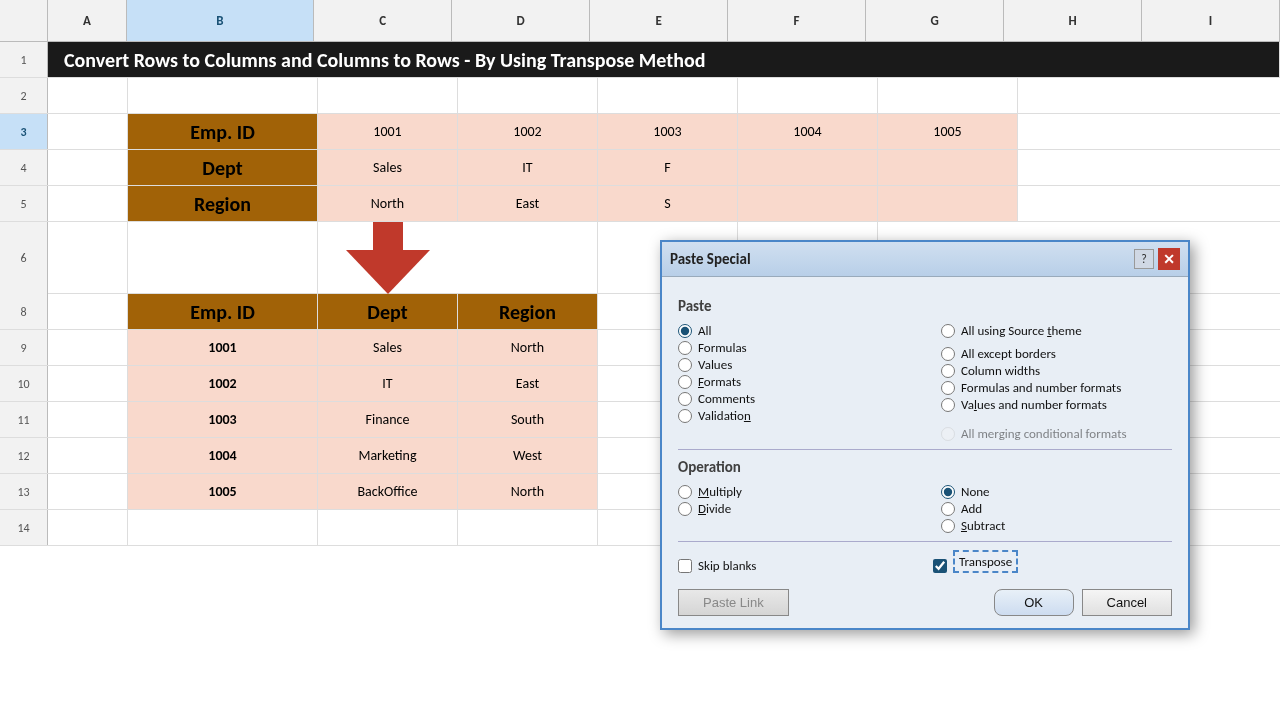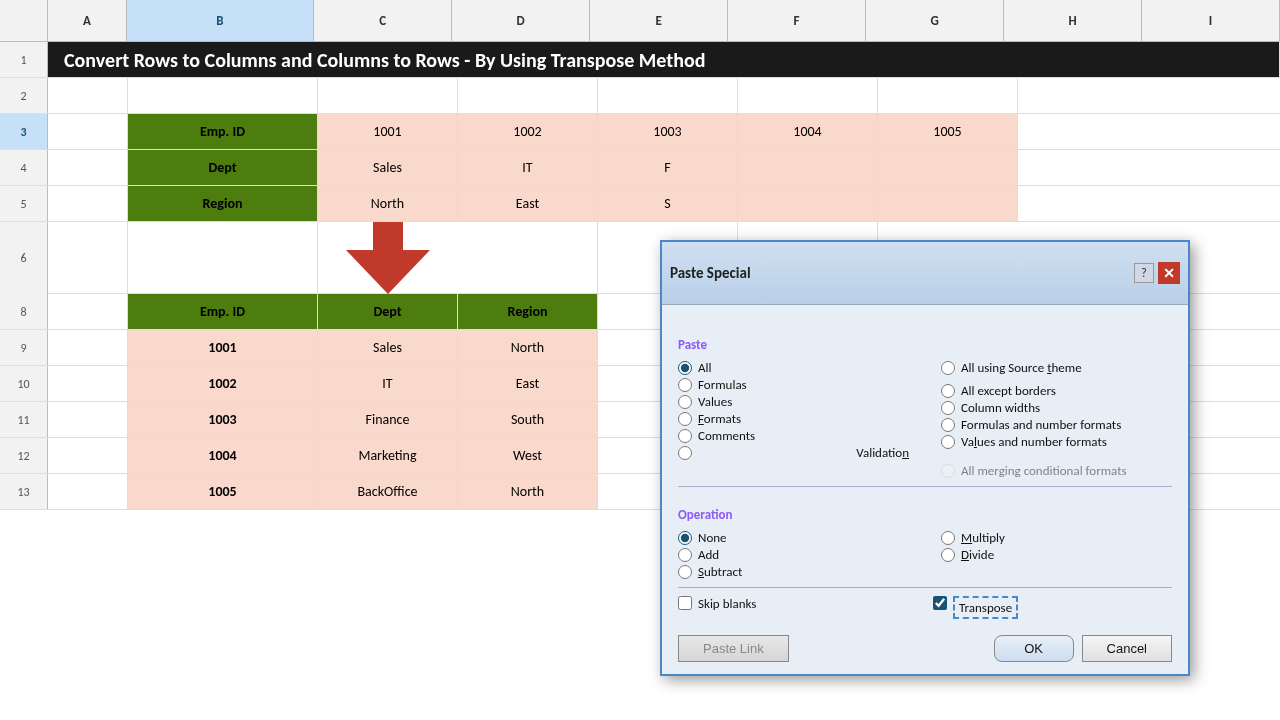--- a/index.html
+++ b/index.html
@@ -129,21 +129,21 @@
       color: #fff;
       font-size: 20px;
       font-weight: 700;
       width: calc(1280px - 48px);
       justify-content: flex-start;
       padding-left: 16px;
     }
 
     
     .salmon { background: #f9d9cc; }
-    .salmon-header { background: #4d7c0f; font-weight: 700; font-size: 14px; }
+    .salmon-header { background: #a16207; font-weight: 700; font-size: 20px; }
 
     
     .arrow-row {
       height: 72px;
     }
     .arrow-cell {
       height: 72px;
       display: flex;
       align-items: center;
       justify-content: center;
@@ -156,21 +156,21 @@
       left: 660px;
       width: 530px;
       background: #e8eef5;
       border: 2px solid #4a86c8;
       box-shadow: 4px 4px 14px rgba(0,0,0,0.4);
       z-index: 100;
     }
 
     .dialog-titlebar {
       background: linear-gradient(to bottom, #d0dff0, #b8cfe8);
-      padding: 20px 8px;
+      padding: 6px 8px;
       display: flex;
       align-items: center;
       justify-content: space-between;
       border-bottom: 1px solid #9ab;
     }
 
     .dialog-title {
       font-size: 15px;
       font-weight: 600;
       color: #222;
@@ -207,25 +207,25 @@
       cursor: pointer;
       color: #fff;
       font-weight: 700;
     }
 
     .dialog-body {
       padding: 12px 16px;
     }
 
     .dialog-section-title {
-      font-size: 13px;
+      font-size: 15px;
       font-weight: 700;
-      color: #8b5cf6;
+      color: #404040;
       margin-bottom: 8px;
-      margin-top: 20px;
+      margin-top: 8px;
     }
 
     .dialog-options {
       display: grid;
       grid-template-columns: 1fr 1fr;
       gap: 4px 32px;
       margin-bottom: 8px;
     }
 
     .radio-item {
@@ -244,21 +244,21 @@
     }
 
     .dialog-divider {
       border: none;
       border-top: 1px solid #aac;
       margin: 8px 0;
     }
 
     .checkbox-item {
       display: flex;
-      align-items: flex-start;
+      align-items: flex-end;
       gap: 6px;
       font-size: 13px;
       color: #111;
     }
 
     .checkbox-item input[type="checkbox"] {
       width: 14px;
       height: 14px;
       cursor: pointer;
       accent-color: #1a5276;
@@ -461,20 +461,30 @@
       <div class="row-num">13</div>
       <div class="cell col-a"></div>
       <div class="cell col-b salmon">1005</div>
       <div class="cell col-c salmon">BackOffice</div>
       <div class="cell col-d salmon">North</div>
       <div class="cell col-e"></div>
       <div class="cell col-f"></div>
       <div class="cell col-g"></div>
     </div>
 
+    <div class="grid-row">
+      <div class="row-num">14</div>
+      <div class="cell col-a"></div>
+      <div class="cell col-b"></div>
+      <div class="cell col-c"></div>
+      <div class="cell col-d"></div>
+      <div class="cell col-e"></div>
+      <div class="cell col-f"></div>
+      <div class="cell col-g"></div>
+    </div>
 
   </div>
 
   <div class="dialog-overlay">
 
     <div class="dialog-titlebar">
       <span class="dialog-title">Paste Special</span>
       <div class="dialog-titlebar-btns">
         <div class="dialog-help-btn">?</div>
         <div class="dialog-close-btn">✕</div>
@@ -501,21 +511,21 @@
             <label for="paste-values">Values</label>
           </div>
           <div class="radio-item" style="margin-top:2px;">
             <input type="radio" name="paste" id="paste-formats" style="">
             <label for="paste-formats"><span class="underline">F</span>ormats</label>
           </div>
           <div class="radio-item" style="margin-top:2px;">
             <input type="radio" name="paste" id="paste-comments" style="">
             <label for="paste-comments">Comments</label>
           </div>
-          <div class="radio-item" style="margin-top:2px;justify-content:space-between;">
+          <div class="radio-item" style="margin-top:2px;">
             <input type="radio" name="paste" id="paste-validation" style="">
             <label for="paste-validation">Validatio<span class="underline">n</span></label>
           </div>
         </div>
 
         <div>
           <div class="radio-item">
             <input type="radio" name="paste" id="paste-all-source" style="">
             <label for="paste-all-source">All using Source <span class="underline">t</span>heme</label>
           </div>
@@ -543,41 +553,41 @@
       </div>
 
       <hr class="dialog-divider">
 
       <div class="dialog-section-title">Operation</div>
 
       <div class="dialog-options">
 
         <div>
           <div class="radio-item">
+            <input type="radio" name="operation" id="op-multiply" style="">
+            <label for="op-multiply"><span class="underline">M</span>ultiply</label>
+          </div>
+          <div class="radio-item" style="margin-top:2px;">
+            <input type="radio" name="operation" id="op-divide" style="">
+            <label for="op-divide"><span class="underline">D</span>ivide</label>
+          </div>
+        </div>
+
+        <div>
+          <div class="radio-item">
             <input type="radio" name="operation" id="op-none" checked="" style="">
             <label for="op-none">None</label>
           </div>
           <div class="radio-item" style="margin-top:2px;">
             <input type="radio" name="operation" id="op-add" style="">
             <label for="op-add">Add</label>
           </div>
           <div class="radio-item" style="margin-top:2px;">
             <input type="radio" name="operation" id="op-subtract" style="">
             <label for="op-subtract"><span class="underline">S</span>ubtract</label>
-          </div>
-        </div>
-
-        <div>
-          <div class="radio-item">
-            <input type="radio" name="operation" id="op-multiply" style="">
-            <label for="op-multiply"><span class="underline">M</span>ultiply</label>
-          </div>
-          <div class="radio-item" style="margin-top:2px;">
-            <input type="radio" name="operation" id="op-divide" style="">
-            <label for="op-divide"><span class="underline">D</span>ivide</label>
           </div>
         </div>
       </div>
 
       <hr class="dialog-divider">
 
       <div class="dialog-bottom-options">
         <div class="checkbox-item">
           <input type="checkbox" id="skip-blanks" style="">
           <label for="skip-blanks">Skip blanks</label>

